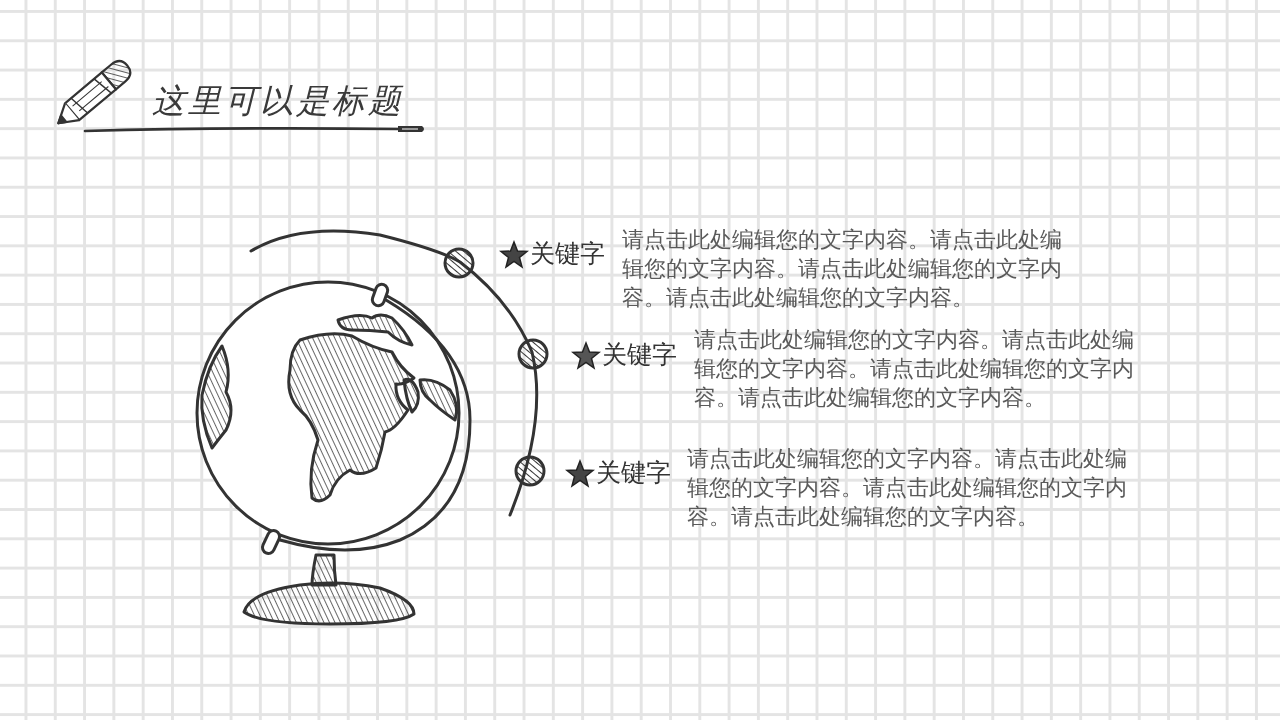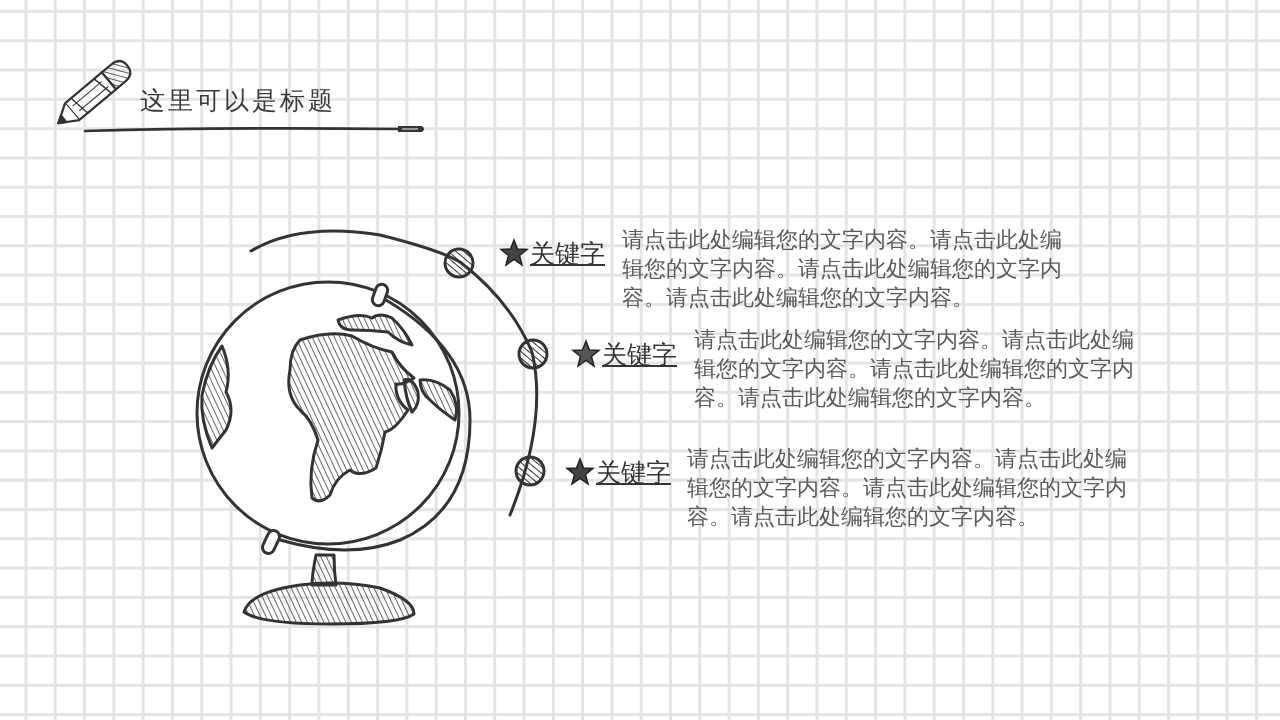--- a/index.html
+++ b/index.html
@@ -8,26 +8,26 @@
     background-color:#ffffff;
     background-image:
       linear-gradient(to right, #e4e4e4 0, #e4e4e4 3px, transparent 3px),
       linear-gradient(to bottom, #e4e4e4 0, #e4e4e4 3px, transparent 3px);
     background-size:29.3px 29.3px;
     background-position:24.5px 10px;
     font-family:"DejaVu Serif","Liberation Serif",serif;
   }
   .abs { position:absolute; }
   .title {
-    left:140px; top:80px; font-size:25px; color:#3a3a3a;
-    letter-spacing:3px; white-space:nowrap; line-height:42px;
+    left:152px; top:80px; font-size:33px; color:#3a3a3a;
+    letter-spacing:3px; white-space:nowrap; line-height:42px;font-style:italic;
   }
   .keyword {
     font-size:25px; color:#333; white-space:nowrap; line-height:32px;
-    display:flex; align-items:flex-start;text-decoration:underline;
+    display:flex; align-items:flex-end;
   }
   .keyword svg { margin-right:1px; }
   .desc {
     font-size:22px; color:#5a5a5a; line-height:29px; width:440px;
   }
 </style>
 </head>
 <body>
 
 <svg class="abs" style="left:48px;top:55px" width="86" height="80" viewBox="0 0 86 80">

